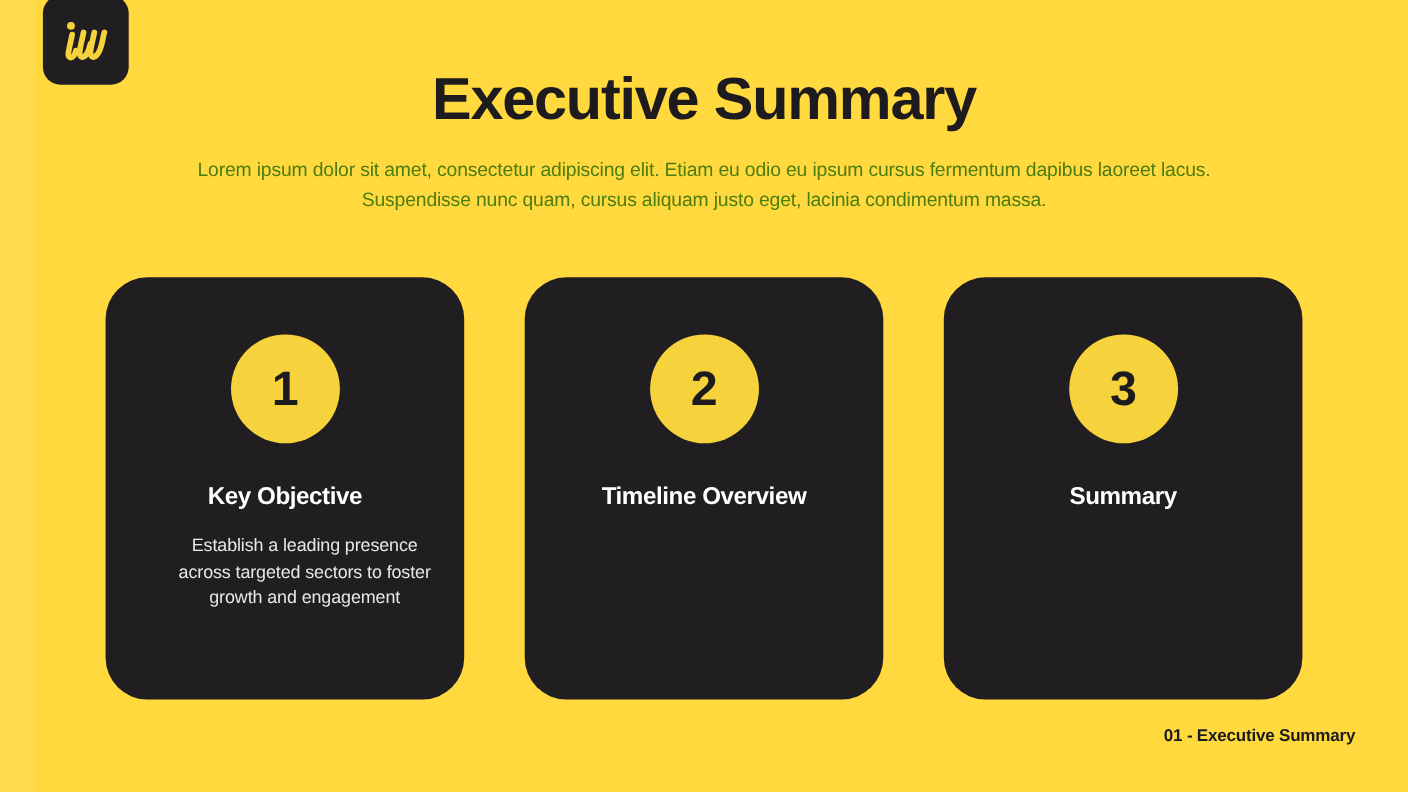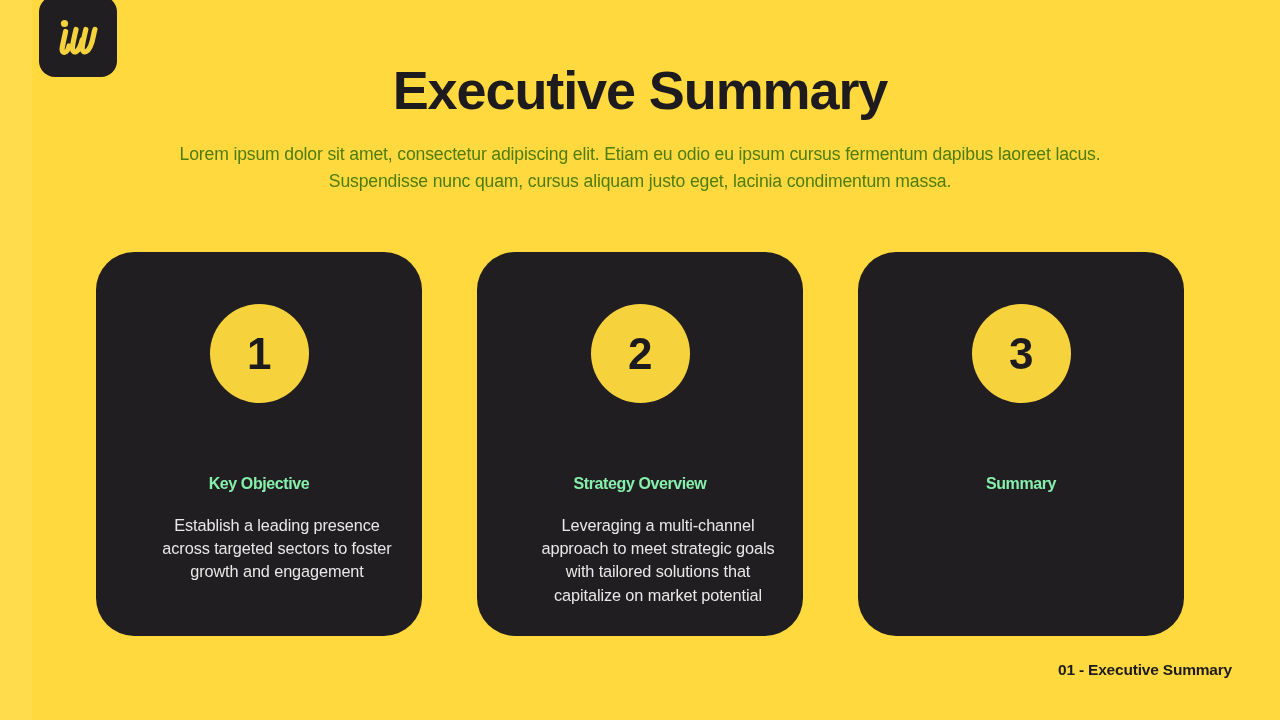--- a/index.html
+++ b/index.html
@@ -103,24 +103,24 @@
     flex: none;
   }
   .card-badge-number {
     font-size: 44px;
     font-weight: 700;
     color: #1D1B1D;
     line-height: 1;
     letter-spacing: -0.5px;
   }
   .card-title {
-    margin-top: 71px;
-    font-size: 16px;
+    margin-top: 35px;
+    font-size: 22px;
     font-weight: 700;
-    color: #86efac;
+    color: #ffffff;
     letter-spacing: -0.4px;
     text-align: center;
     line-height: 1.2;
   }
   .card-body {
     margin-top: 21px;
     font-size: 16.3px;
     line-height: 1.42;
     color: #E9E7E7;
     text-align: center;
@@ -170,22 +170,21 @@
         <span class="card-badge-number">1</span>
       </div>
       <div class="card-title">Key Objective</div>
       <div class="card-body">Establish a leading presence across targeted sectors to foster growth and engagement</div>
     </div>
 
     <div class="card">
       <div class="card-badge">
         <span class="card-badge-number">2</span>
       </div>
-      <div class="card-title">Strategy Overview</div>
-      <div class="card-body">Leveraging a multi-channel approach to meet strategic goals with tailored solutions that capitalize on market potential</div>
+      <div class="card-title">Timeline Overview</div>
     </div>
 
     <div class="card">
       <div class="card-badge">
         <span class="card-badge-number">3</span>
       </div>
       <div class="card-title">Summary</div>
     </div>
 
   </div>

